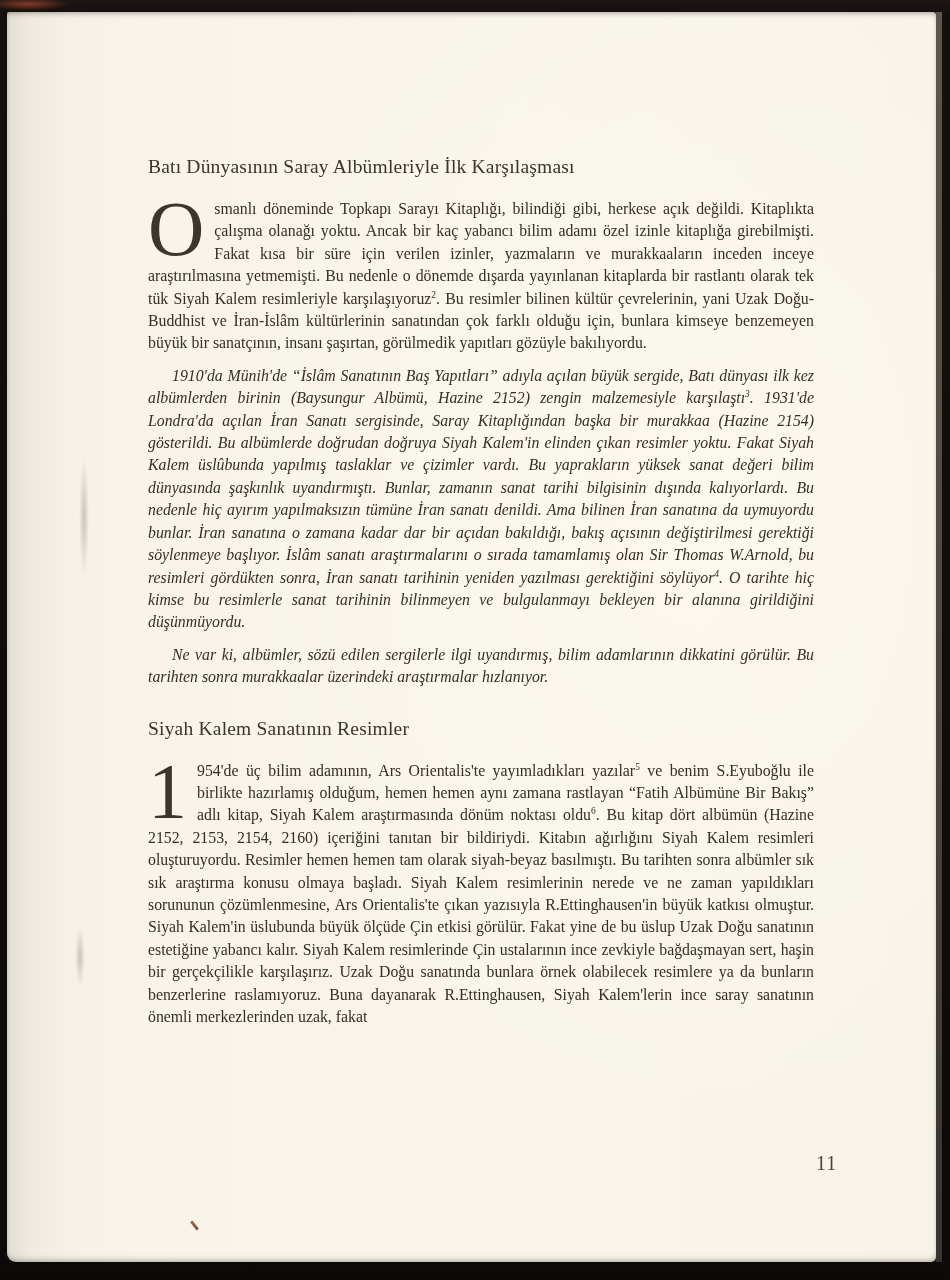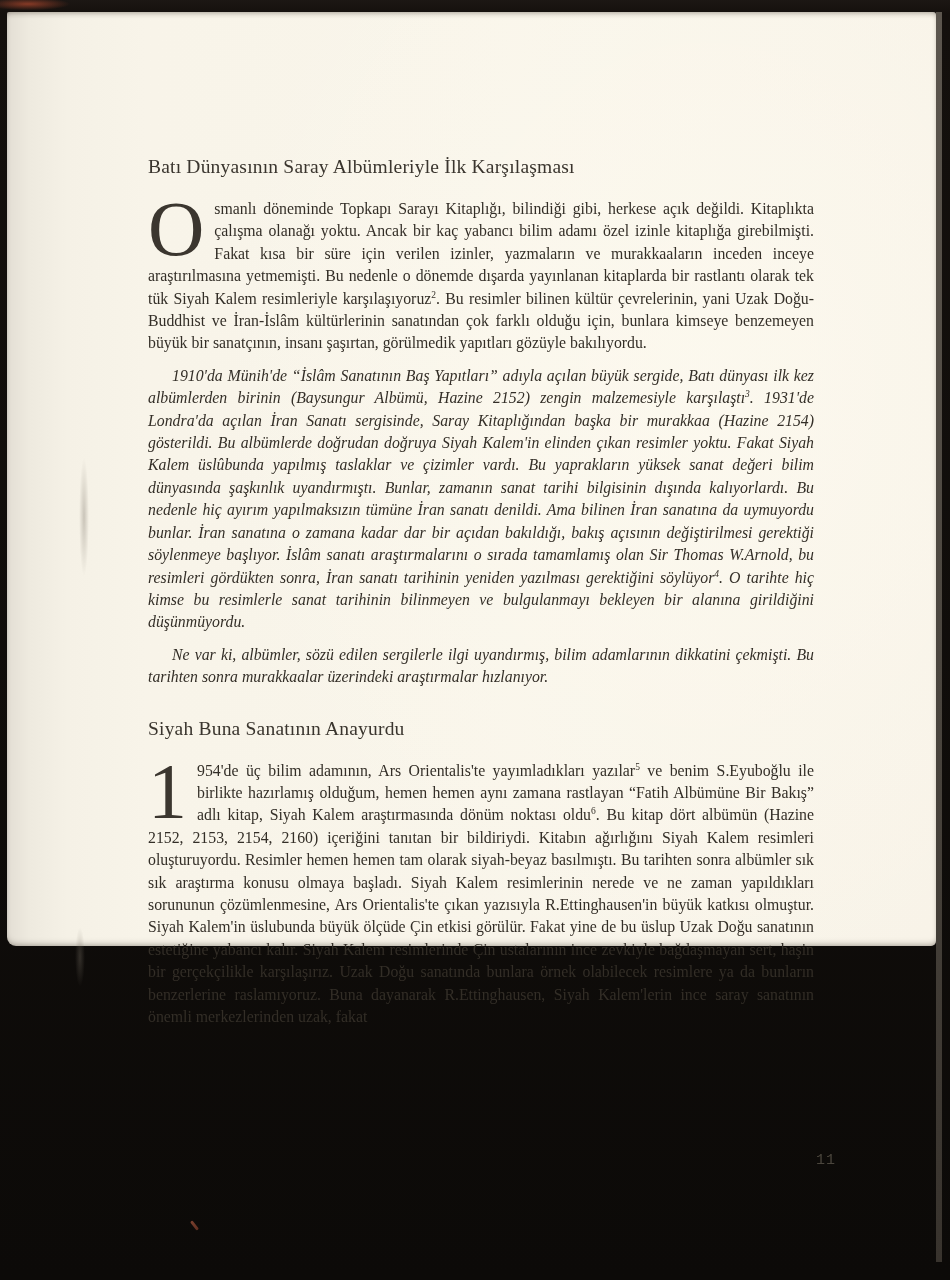--- a/index.html
+++ b/index.html
@@ -14,21 +14,21 @@
     width: 950px; height: 1280px;
     background: linear-gradient(180deg, #1c1714 0px, #14100d 14px, #0c0a08 100%);
   }
   
   .corner-smudge {
     position: absolute; left: 0; top: 0; width: 110px; height: 12px;
     background: radial-gradient(ellipse 60px 9px at 28px 4px, rgba(146,62,40,0.9), rgba(146,62,40,0) 70%);
   }
   .paper {
     position: absolute; left: 7px; top: 12px;
-    width: 929px; height: 934px;
+    width: 929px; height: 1250px;
     border-radius: 2px 3px 5px 9px;
     background:
       radial-gradient(ellipse 700px 900px at 75% 40%, rgba(255,252,242,0.55), rgba(255,252,242,0) 70%),
       linear-gradient(90deg, #e3ded4 0px, #eeeadf 22px, #f5f1e6 60px, #f8f4e9 140px, #f9f5ea 55%, #f8f3e8 100%);
     box-shadow: inset 0 4px 6px -4px rgba(40,30,20,0.55), inset 0 -5px 7px -5px rgba(40,30,20,0.5);
   }
   .right-sliver {
     position: absolute; left: 936px; top: 12px; width: 6px; height: 1250px;
     background: linear-gradient(180deg, #5c564e 0%, #4a453e 55%, #38332d 100%);
   }
@@ -72,22 +72,22 @@
     color: #3b362f;
   }
   sup.fn {
     font-size: 9.5px;
     line-height: 0;
     vertical-align: 6px;
     letter-spacing: 0;
   }
   .page-number {
     position: absolute; left: 809px; top: 1140px;
-    font-family: Liberation Mono, monospace;
-    font-size: 15px; color: #4a453c; letter-spacing: 1px;
+    font-family: Liberation Serif, serif;
+    font-size: 20px; color: #4a453c; letter-spacing: 1px;
   }
   .pen-mark {
     position: absolute; left: 186px; top: 1208px;
     width: 3px; height: 11px;
     border-radius: 2px;
     background: linear-gradient(180deg, #8d4a35, #6e3424);
     transform: rotate(-38deg);
     opacity: 0.85;
   }
 </style>
@@ -101,26 +101,26 @@
   <div class="paper">
     <div class="gutter-smudge-1"></div>
     <div class="gutter-smudge-2"></div>
 
     <div class="content">
       <section class="section">
         <h1 class="section-heading">Batı Dünyasının Saray Albümleriyle İlk Karşılaşması</h1>
         <div class="paragraphs">
             <p class="body-para"><span class="dropcap">O</span>smanlı döneminde Topkapı Sarayı Kitaplığı, bilindiği gibi, herkese açık değildi. Kitaplıkta çalışma olanağı yoktu. Ancak bir kaç yabancı bilim adamı özel izinle kitaplığa girebilmişti. Fakat kısa bir süre için verilen izinler, yazmaların ve murakkaaların inceden inceye araştırılmasına yetmemişti. Bu nedenle o dönemde dışarda yayınlanan kitaplarda bir rastlantı olarak tek tük Siyah Kalem resimleriyle karşılaşıyoruz<sup class="fn">2</sup>. Bu resimler bilinen kültür çevrelerinin, yani Uzak Doğu-Buddhist ve İran-İslâm kültürlerinin sanatından çok farklı olduğu için, bunlara kimseye benzemeyen büyük bir sanatçının, insanı şaşırtan, görülmedik yapıtları gözüyle bakılıyordu.</p>
             <p class="body-para indent">1910'da Münih'de “İslâm Sanatının Baş Yapıtları” adıyla açılan büyük sergide, Batı dünyası ilk kez albümlerden birinin (Baysungur Albümü, Hazine 2152) zengin malzemesiyle karşılaştı<sup class="fn">3</sup>. 1931'de Londra'da açılan İran Sanatı sergisinde, Saray Kitaplığından başka bir murakkaa (Hazine 2154) gösterildi. Bu albümlerde doğrudan doğruya Siyah Kalem'in elinden çıkan resimler yoktu. Fakat Siyah Kalem üslûbunda yapılmış taslaklar ve çizimler vardı. Bu yaprakların yüksek sanat değeri bilim dünyasında şaşkınlık uyandırmıştı. Bunlar, zamanın sanat tarihi bilgisinin dışında kalıyorlardı. Bu nedenle hiç ayırım yapılmaksızın tümüne İran sanatı denildi. Ama bilinen İran sanatına da uymuyordu bunlar. İran sanatına o zamana kadar dar bir açıdan bakıldığı, bakış açısının değiştirilmesi gerektiği söylenmeye başlıyor. İslâm sanatı araştırmalarını o sırada tamamlamış olan Sir Thomas W.Arnold, bu resimleri gördükten sonra, İran sanatı tarihinin yeniden yazılması gerektiğini söylüyor<sup class="fn">4</sup>. O tarihte hiç kimse bu resimlerle sanat tarihinin bilinmeyen ve bulgulanmayı bekleyen bir alanına girildiğini düşünmüyordu.</p>
-            <p class="body-para indent">Ne var ki, albümler, sözü edilen sergilerle ilgi uyandırmış, bilim adamlarının dikkatini çekmişti. Bu tarihten sonra murakkaalar üzerindeki araştırmalar hızlanıyor.</p>
+            <p class="body-para indent">Ne var ki, albümler, sözü edilen sergilerle ilgi uyandırmış, bilim adamlarının dikkatini görülür. Bu tarihten sonra murakkaalar üzerindeki araştırmalar hızlanıyor.</p>
           </div>
       </section>
 
       <section class="section">
-        <h1 class="section-heading">Siyah Buna Sanatının Anayurdu</h1>
+        <h1 class="section-heading">Siyah Kalem Sanatının Resimler</h1>
         <div class="paragraphs">
             <p class="body-para"><span class="dropcap">1</span>954'de üç bilim adamının, Ars Orientalis'te yayımladıkları yazılar<sup class="fn">5</sup> ve benim S.Eyuboğlu ile birlikte hazırlamış olduğum, hemen hemen aynı zamana rastlayan “Fatih Albümüne Bir Bakış” adlı kitap, Siyah Kalem araştırmasında dönüm noktası oldu<sup class="fn">6</sup>. Bu kitap dört albümün (Hazine 2152, 2153, 2154, 2160) içeriğini tanıtan bir bildiriydi. Kitabın ağırlığını Siyah Kalem resimleri oluşturuyordu. Resimler hemen hemen tam olarak siyah-beyaz basılmıştı. Bu tarihten sonra albümler sık sık araştırma konusu olmaya başladı. Siyah Kalem resimlerinin nerede ve ne zaman yapıldıkları sorununun çözümlenmesine, Ars Orientalis'te çıkan yazısıyla R.Ettinghausen'in büyük katkısı olmuştur. Siyah Kalem'in üslubunda büyük ölçüde Çin etkisi görülür. Fakat yine de bu üslup Uzak Doğu sanatının estetiğine yabancı kalır. Siyah Kalem resimlerinde Çin ustalarının ince zevkiyle bağdaşmayan sert, haşin bir gerçekçilikle karşılaşırız. Uzak Doğu sanatında bunlara örnek olabilecek resimlere ya da bunların benzerlerine raslamıyoruz. Buna dayanarak R.Ettinghausen, Siyah Kalem'lerin ince saray sanatının önemli merkezlerinden uzak, fakat</p>
           </div>
       </section>
     </div>
 
     <div class="page-number">11</div>
     <div class="pen-mark"></div>
   </div>
 </div>

